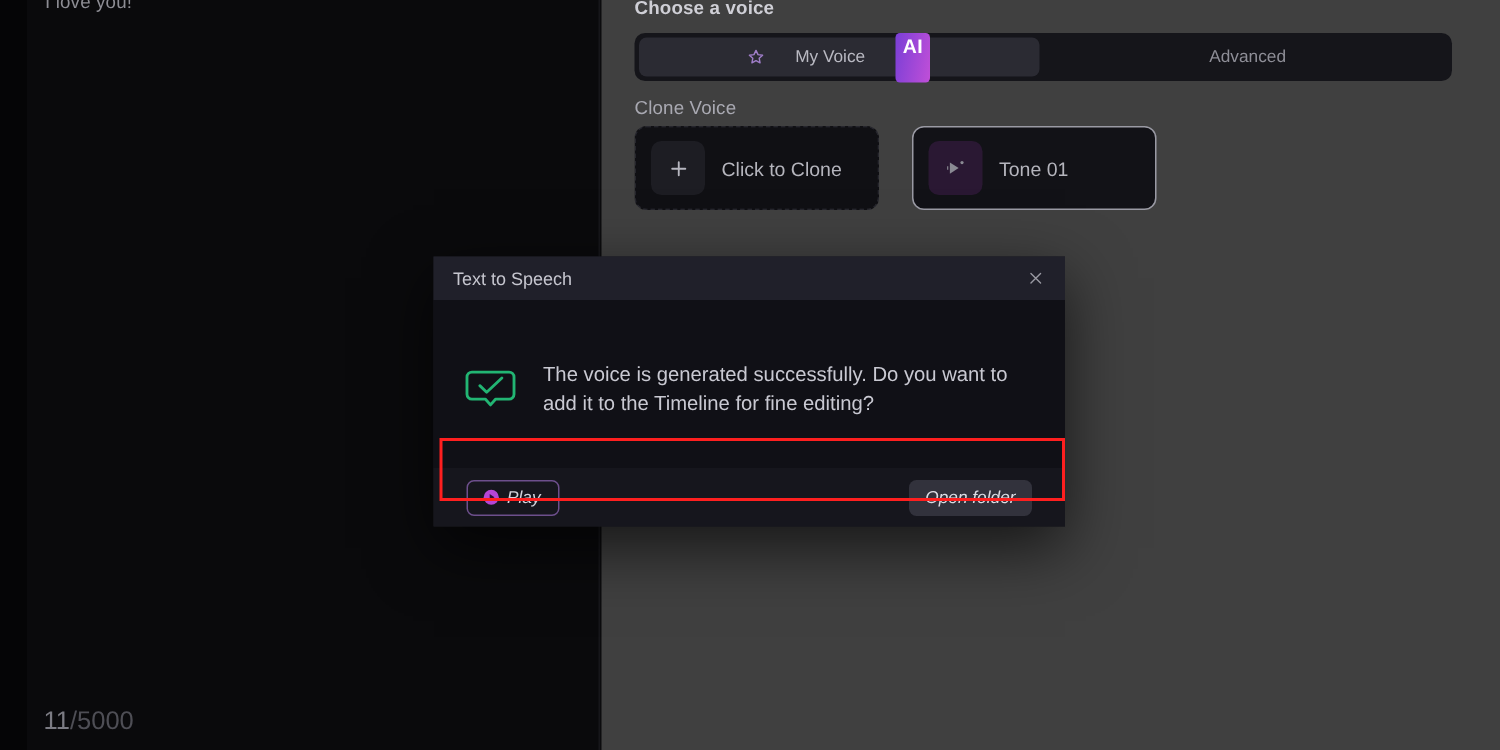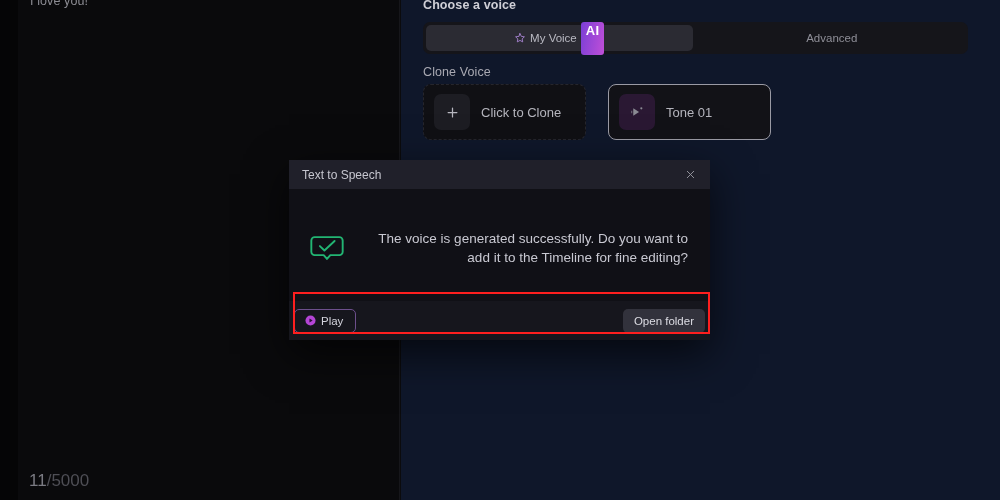--- a/index.html
+++ b/index.html
@@ -34,42 +34,42 @@
   .char-counter {
     position: absolute; left: 29px; bottom: 9px;
     font-size: 17px; color: #4e4e55;
   }
   .char-counter .cur { color: #7b7b83; }
 
   
   .right-panel {
     position: absolute; left: 401px; top: 0;
     width: 599px; height: 500px;
-    background: #0f172a;
+    background: #404040;
   }
   .section-title {
     position: absolute; font-size: 12.5px; color: #cfcfd6;
     font-weight: bold; letter-spacing: .1px;
   }
   .voice-title { left: 22px; top: -2px; }
   .clone-title {
     left: 22px; top: 65px; font-weight: normal; color: #a9a9b2;
   }
 
   
   .tab-bar {
     position: absolute; left: 22px; top: 22px;
     width: 545px; height: 32px;
     background: #15151a; border-radius: 7px;
     display: flex; align-items: center;
   }
   .tab {
     flex: 1; height: 26px; margin: 3px;
     display: flex; align-items: center; justify-content: center;
-    gap: 4px; font-size: 11.5px; color: #8e8e97;
+    gap: 20px; font-size: 11.5px; color: #8e8e97;
     border-radius: 5px; cursor: pointer; text-align: right;
   }
   .tab.active {
     background: #2b2b33; color: #b9b9c2;
   }
   .star-icon { display: block; width: 12px; height: 12px; }
   .ai-badge {
     display: inline-block;
     padding: 1px 5px 17px;
     font-size: 13px; font-weight: bold; color: #ffffff;
@@ -102,21 +102,21 @@
     width: 36px; height: 36px; border-radius: 7px;
     display: flex; align-items: center; justify-content: center;
     flex: 0 0 auto;
   }
   .card-thumb.plus { background: #1d1d23; }
   .card-thumb.wave { background: #2a1833; }
   .card-label { font-size: 13px; color: #b5b5bd; }
 
   
   .modal {
-    position: absolute; left: 289px; top: 160px;
+    position: absolute; left: 289px; top: 171px;
     width: 421px; height: 180px;
     background: #16161d;
     box-shadow: 0 14px 40px rgba(0,0,0,.65);
   }
   .modal-header {
     height: 29px; background: #20202a;
     display: flex; align-items: center;
     padding: 0 10px 0 13px;
   }
   .modal-title {
@@ -130,26 +130,27 @@
   }
   .modal-body {
     height: 112px;
     background: #101016;
     padding: 40px 22px 0 19px;
     display: flex; gap: 16px; align-items: flex-start;
   }
   .success-icon { flex: 0 0 auto; width: 38px; height: 38px; }
   .modal-message {
     font-size: 13.5px; color: #c9c9d2; line-height: 1.38;
-    max-width: 330px; padding-top: 1px; text-align: right;
+    max-width: 330px; padding-top: 1px;
   }
   .modal-footer {
     height: 39px; background: #16161d;
     display: flex; align-items: center;
-    padding: 0 5px;
+    padding: 0 22px;
+    font-style: italic;
   }
   .btn {
     height: 24px; border-radius: 5px;
     display: flex; align-items: center; justify-content: center;
     font-size: 11.5px; cursor: pointer; white-space: nowrap;
   }
   .btn-play {
     gap: 5px; padding: 0 12px 0 10px;
     background: transparent;
     border: 1px solid #6d4f8c;

